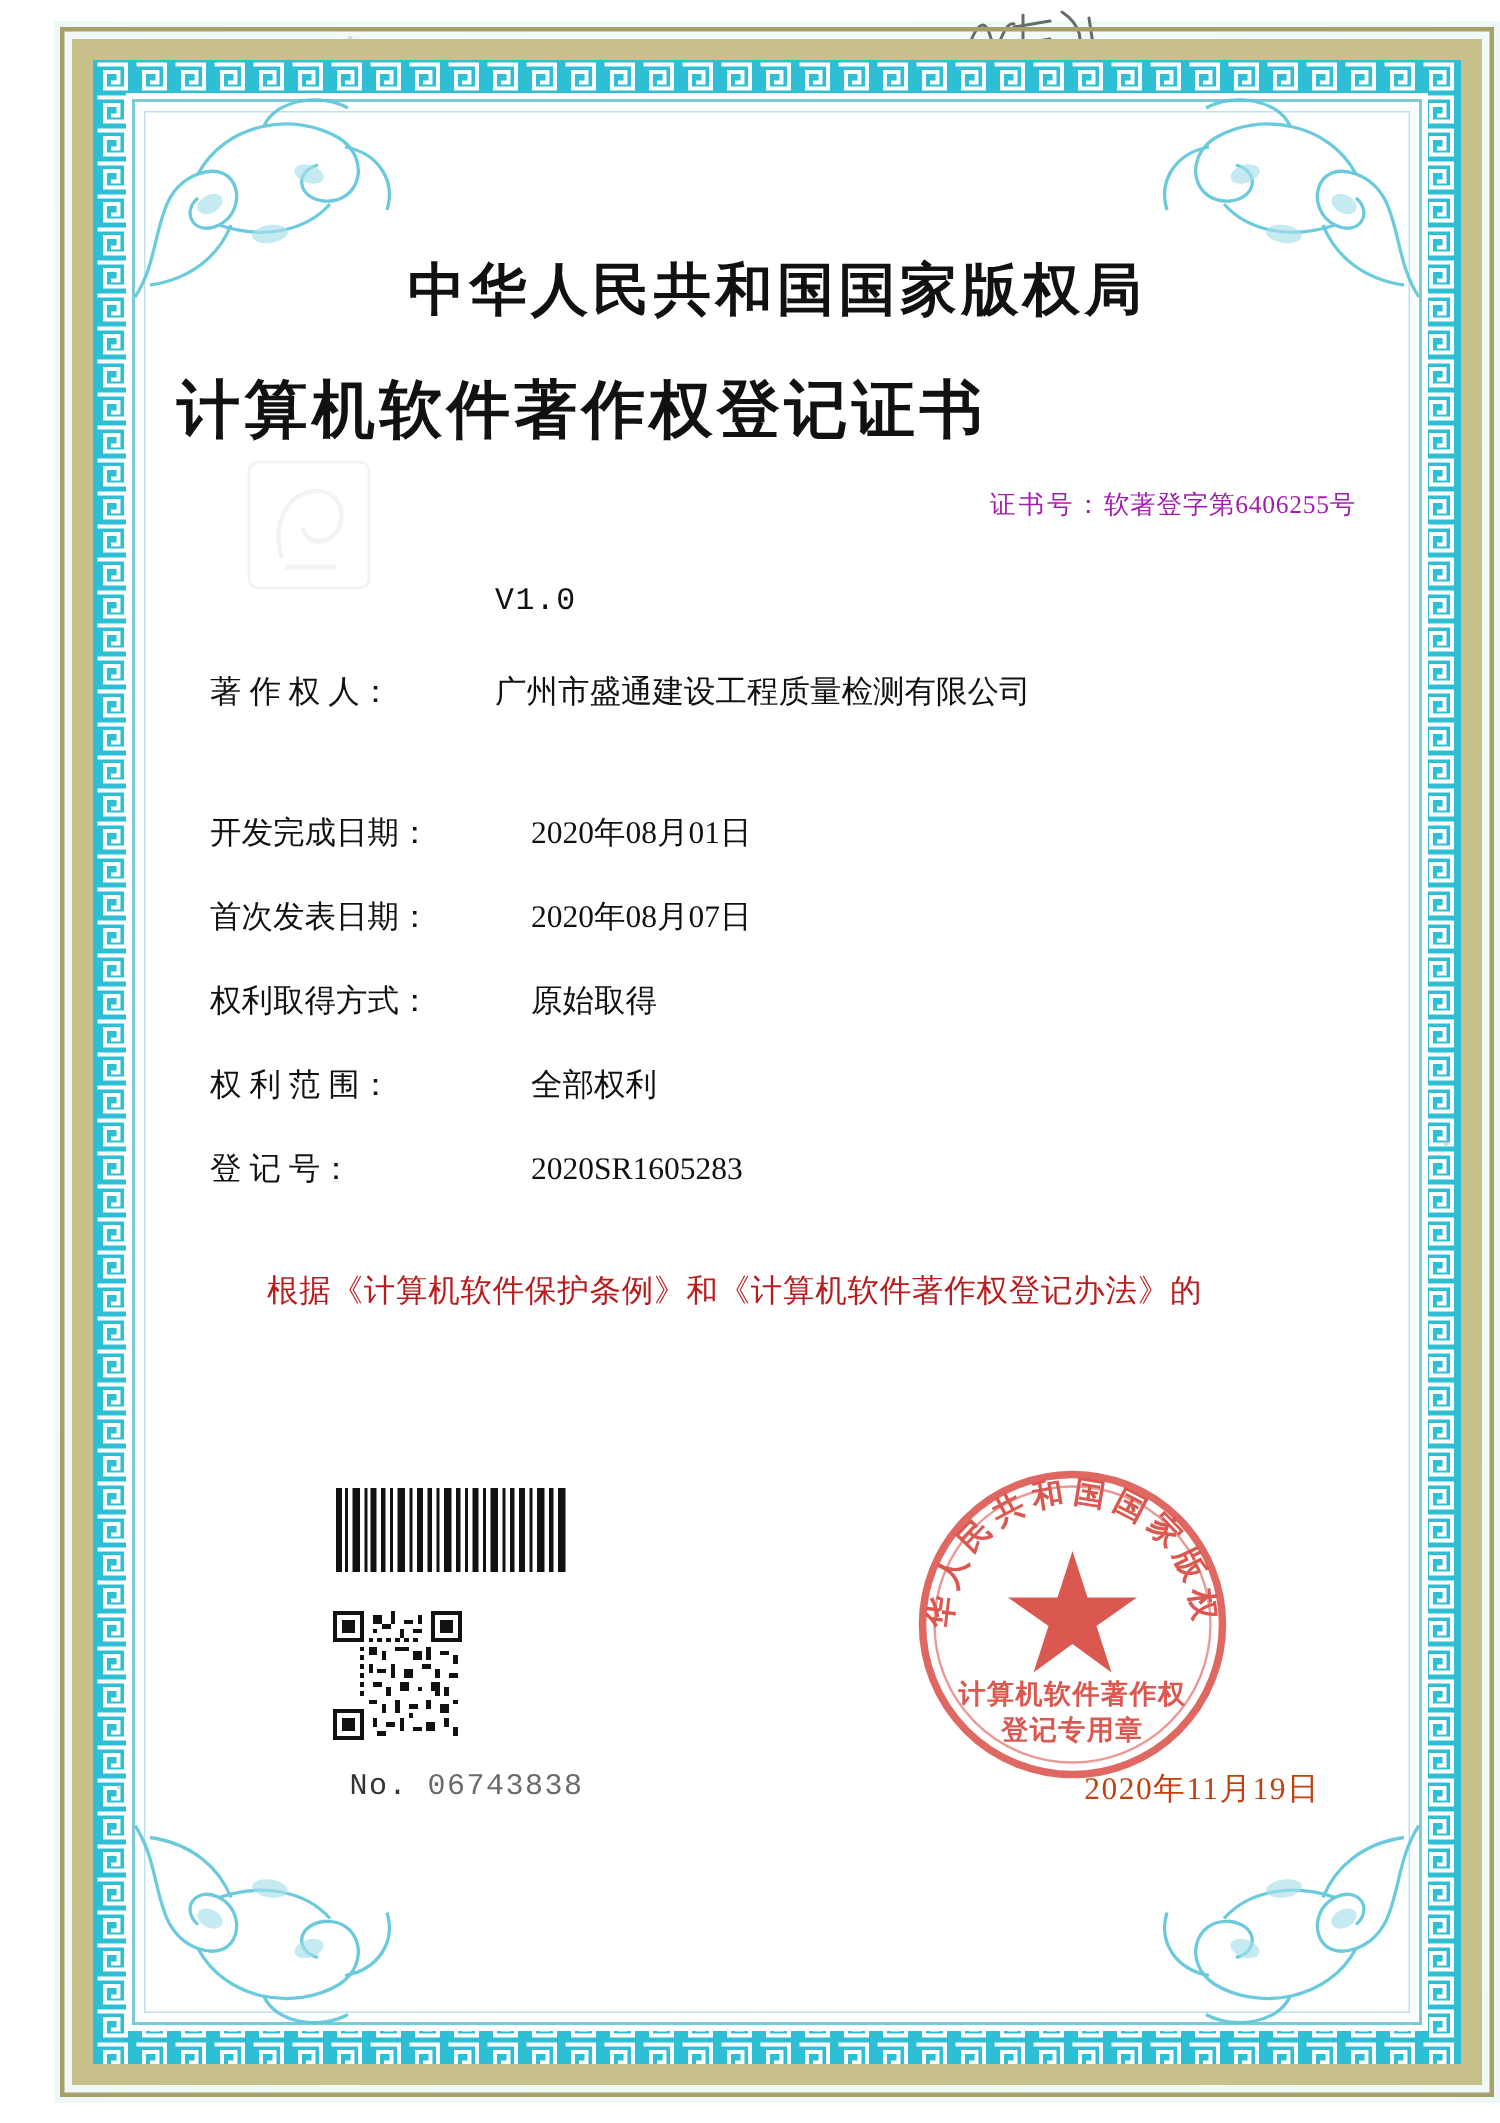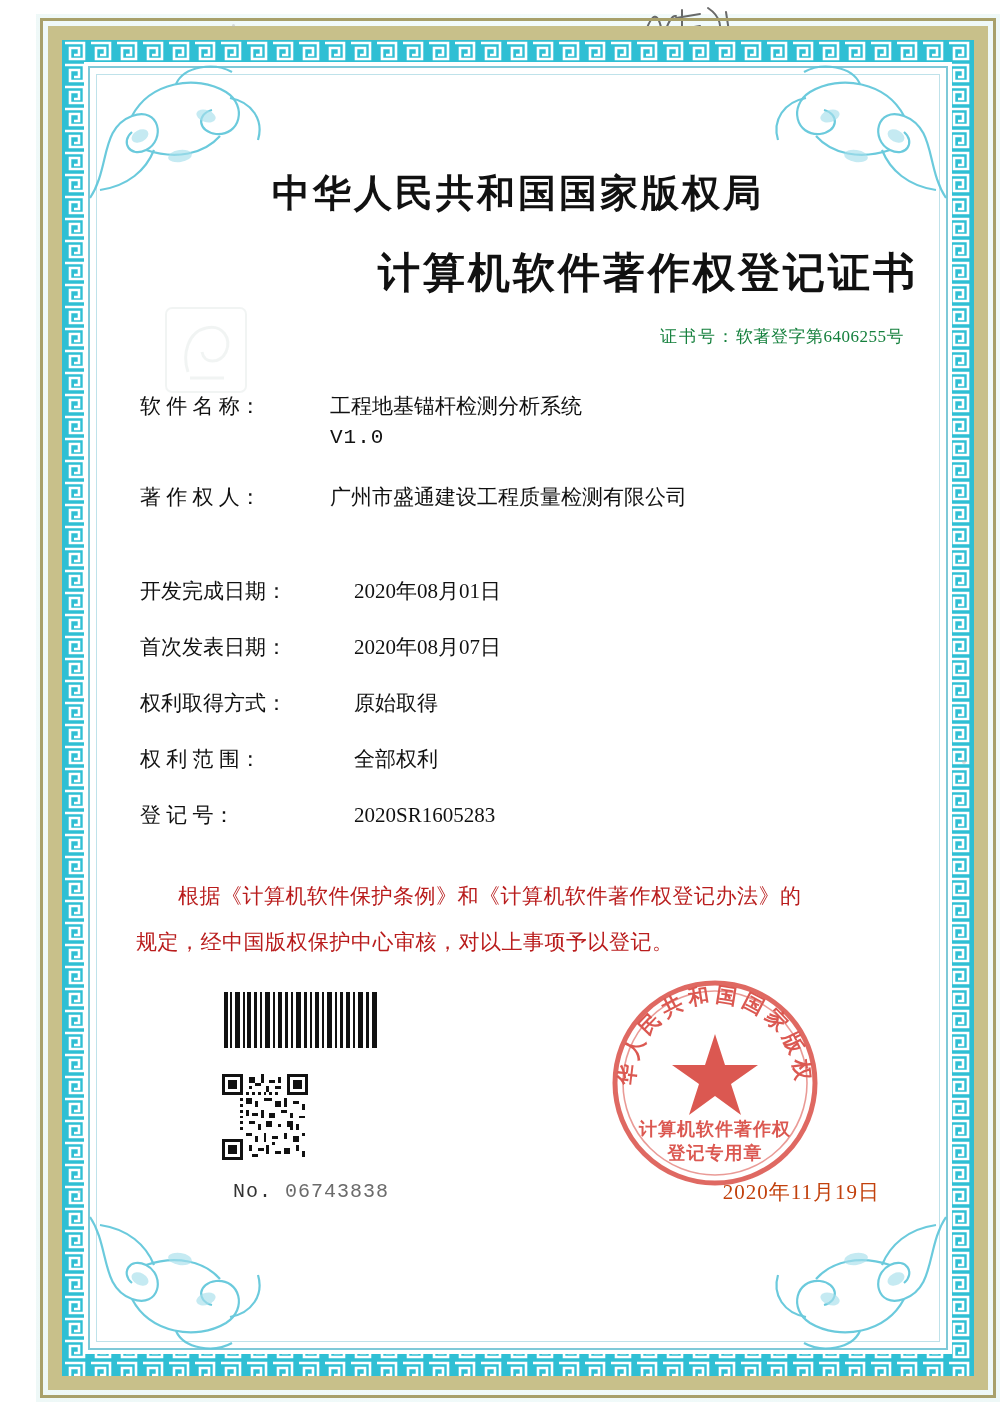--- a/index.html
+++ b/index.html
@@ -100,33 +100,33 @@
   .title-main {
     text-align: center;
     font-family: "Liberation Serif", "DejaVu Serif", serif;
     font-size: 38px;
     font-weight: bold;
     letter-spacing: 3px;
     color: #111;
     margin: 48px 0 0 0;
   }
   .title-sub {
-    text-align: right;
+    text-align: left;
     font-family: "Liberation Serif", "DejaVu Serif", serif;
     font-size: 42px;
     font-weight: bold;
     letter-spacing: 3px;
     color: #111;
     margin: 26px 0 0 0;
   }
 
   .cert-no {
     text-align: right;
     font-size: 17px;
-    color: #15803d;
+    color: #a21caf;
     margin: 24px 14px 0 0;
     letter-spacing: .5px;
   }
   .cert-no .label { letter-spacing: 2px; }
 
   .watermark-logo {
     position: absolute;
     left: 42px;
     top: 182px;
     width: 92px;
@@ -352,24 +352,20 @@
     <svg class="watermark-logo" viewBox="0 0 92 96">
       <rect x="6" y="6" width="80" height="84" rx="6" fill="none" stroke="#cfd9d7" stroke-width="2"></rect>
       <path d="M28 70 C22 52, 28 30, 46 26 C62 22, 72 36, 66 50 C60 62, 44 62, 42 50" fill="none" stroke="#cfd9d7" stroke-width="3"></path>
       <path d="M30 76 L64 76" stroke="#cfd9d7" stroke-width="3"></path>
     </svg>
 
     <div class="field-block">
 
       <div class="gap-md"></div>
 
-      <div class="field-row">
-        <span class="flabel">软 件 名 称：</span>
-        <span class="fvalue">工程地基锚杆检测分析系统</span>
-      </div>
       <div class="sw-version">V1.0</div>
 
       <div class="gap-md"></div>
 
       <div class="field-row">
         <span class="flabel">著 作 权 人：</span>
         <span class="fvalue">广州市盛通建设工程质量检测有限公司</span>
       </div>
 
       <div class="gap-lg"></div>
@@ -396,23 +392,20 @@
 
       <div class="field-row dated">
         <span class="flabel">登 记 号：</span>
         <span class="fvalue mono">2020SR1605283</span>
       </div>
 
     </div>
 
     <div class="statement">
       <span>根据《计算机软件保护条例》和《计算机软件著作权登记办法》的</span>
-    </div>
-    <div class="statement" style="text-indent:0; margin-top:0;">
-      <span>规定，经中国版权保护中心审核，对以上事项予以登记。</span>
     </div>
 
     <div class="codes" style="left:104px; top:872px;">
       <svg class="barcode" viewBox="0 0 158 56">
         <rect width="158" height="56" fill="#ffffff"></rect>
         <g fill="#111">
           <rect x="2" y="0" width="4" height="56"></rect>
           <rect x="8" y="0" width="2" height="56"></rect>
           <rect x="13" y="0" width="5" height="56"></rect>
           <rect x="21" y="0" width="2" height="56"></rect>

